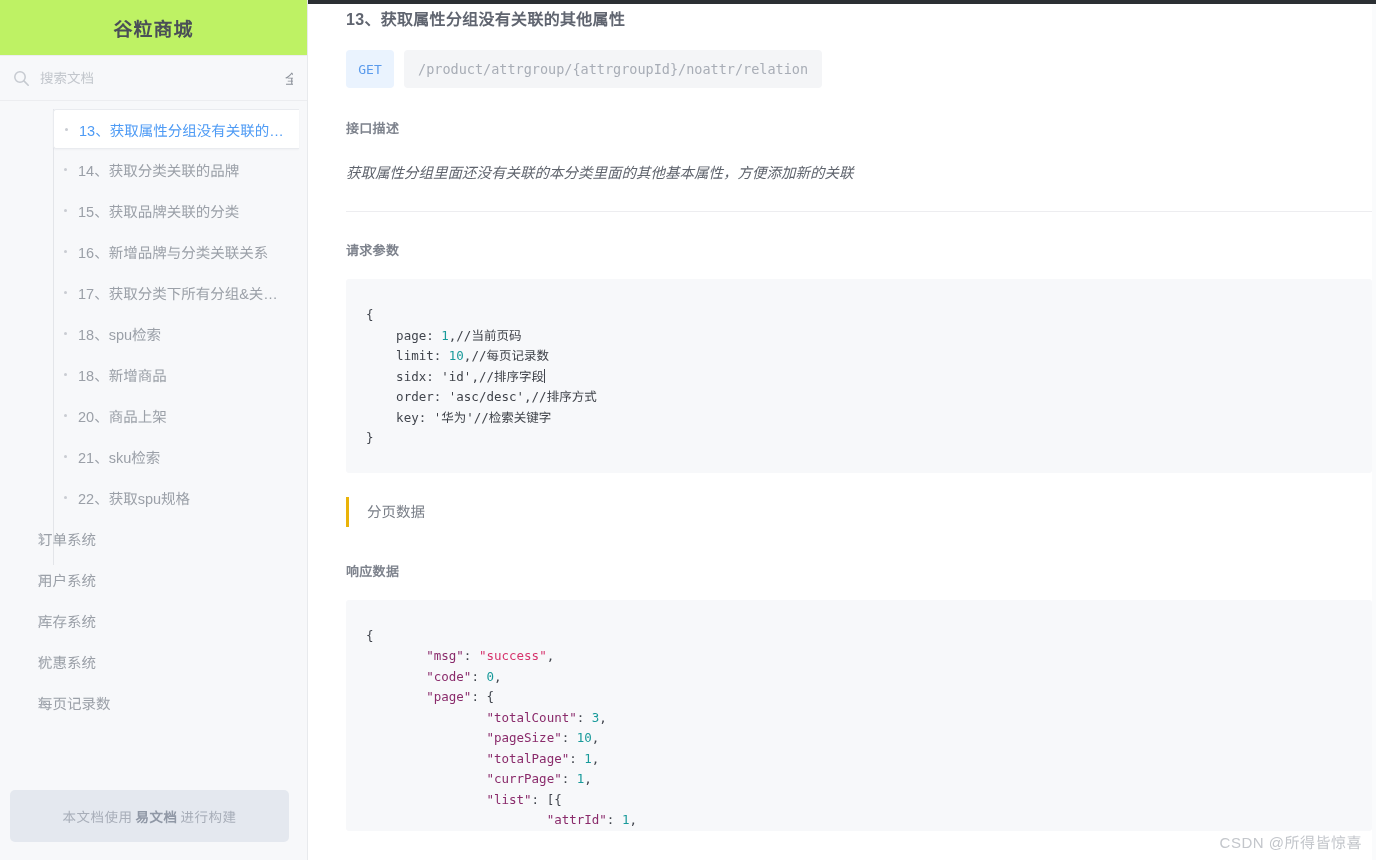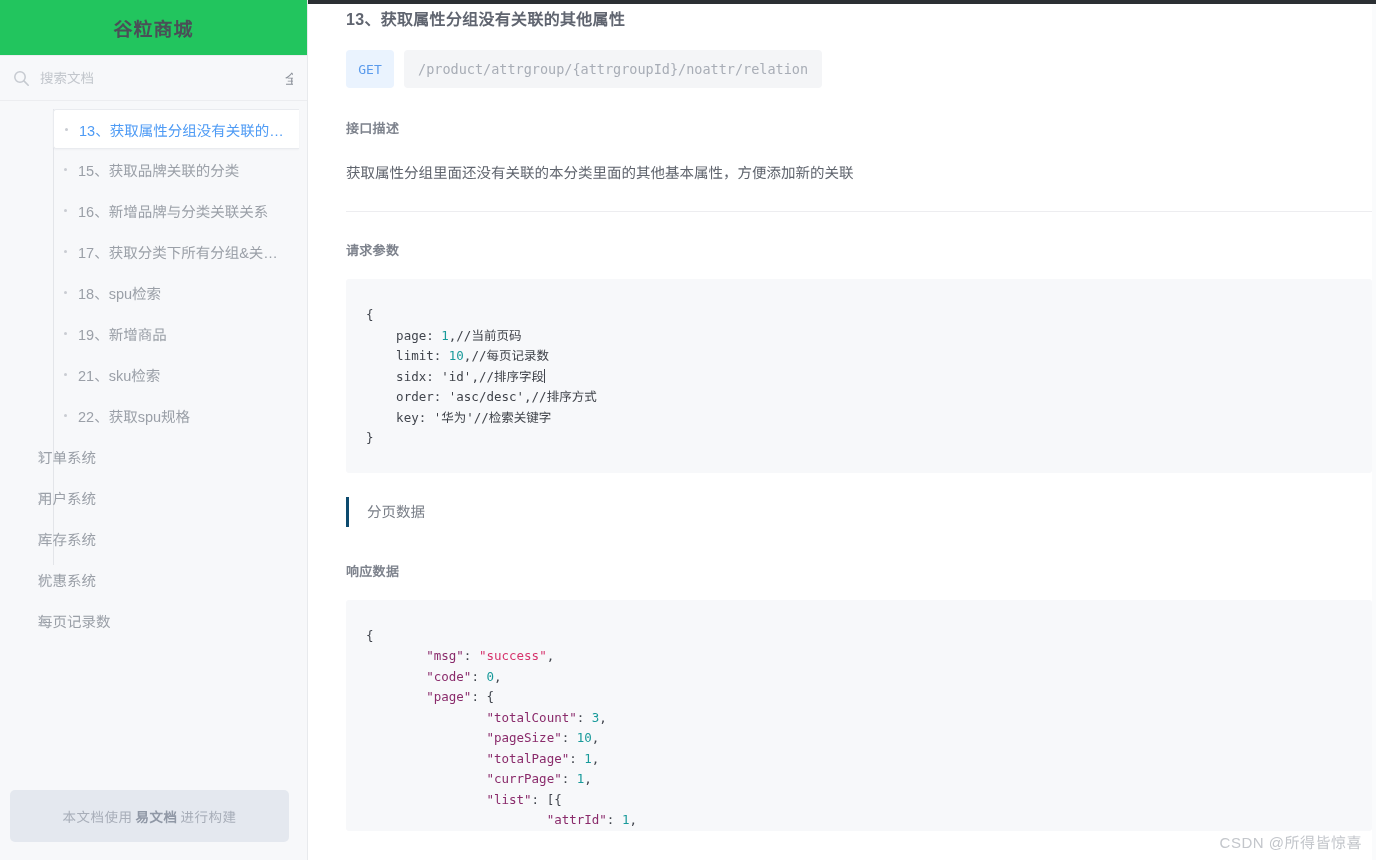--- a/index.html
+++ b/index.html
@@ -40,21 +40,21 @@
     position: relative;
     display: flex;
     flex-direction: column;
   }
   .sidebar-header {
     height: 55px;
     flex: 0 0 55px;
     display: flex;
     align-items: center;
     justify-content: center;
-    background: #22c55e;
+    background: #bef264;
   }
   .brand-title {
     font-size: 19px;
     font-weight: bold;
     color: #4a4f57;
     letter-spacing: 1px;
   }
   .search-row {
     height: 46px;
     flex: 0 0 46px;
@@ -243,20 +243,21 @@
     color: #7e838d;
     margin: 0 0 24px 6px;
     letter-spacing: .3px;
   }
   .section-heading.tight { margin-bottom: 20px; }
   .para {
     font-size: 14.5px;
     color: #5f646d;
     line-height: 24px;
     margin: 11px 0 26px 6px;
+    font-style: italic;
   }
   .hr {
     border: 0;
     border-top: 1px solid #ededf0;
     margin: 0 0 28px 6px;
   }
 
   .code-block {
     background: #f7f8fa;
     border-radius: 3px;
@@ -281,21 +282,21 @@
   .tok-punc { color: #41454d; }
   .caret {
     display: inline-block;
     width: 1px;
     height: 14px;
     background: #41454d;
     vertical-align: -2px;
   }
 
   .quote-note {
-    border-left: 3px solid #0c4a6e;
+    border-left: 3px solid #eab308;
     margin: 12px 0 34px 6px;
     padding: 4px 0 4px 18px;
     font-size: 14.5px;
     color: #7a7f88;
     line-height: 22px;
   }
 
   
   .scroll-strip {
     position: absolute;
@@ -342,20 +343,24 @@
     </div>
 
     <nav class="nav-scroll">
       <div class="tree-line"></div>
 
       <div class="nav-item child active">
         <span class="bullet"></span>
         <span class="nav-label">13、获取属性分组没有关联的其他属性</span>
       </div>
 
+      <div class="nav-item child">
+        <span class="bullet"></span>
+        <span class="nav-label">14、获取分类关联的品牌</span>
+      </div>
 
       <div class="nav-item child">
         <span class="bullet"></span>
         <span class="nav-label">15、获取品牌关联的分类</span>
       </div>
 
       <div class="nav-item child">
         <span class="bullet"></span>
         <span class="nav-label">16、新增品牌与分类关联关系</span>
       </div>
@@ -365,23 +370,27 @@
         <span class="nav-label">17、获取分类下所有分组&amp;关联属性</span>
       </div>
 
       <div class="nav-item child">
         <span class="bullet"></span>
         <span class="nav-label">18、spu检索</span>
       </div>
 
       <div class="nav-item child">
         <span class="bullet"></span>
-        <span class="nav-label">19、新增商品</span>
-      </div>
-
+        <span class="nav-label">18、新增商品</span>
+      </div>
+
+      <div class="nav-item child">
+        <span class="bullet"></span>
+        <span class="nav-label">20、商品上架</span>
+      </div>
 
       <div class="nav-item child">
         <span class="bullet"></span>
         <span class="nav-label">21、sku检索</span>
       </div>
 
       <div class="nav-item child">
         <span class="bullet"></span>
         <span class="nav-label">22、获取spu规格</span>
       </div>

